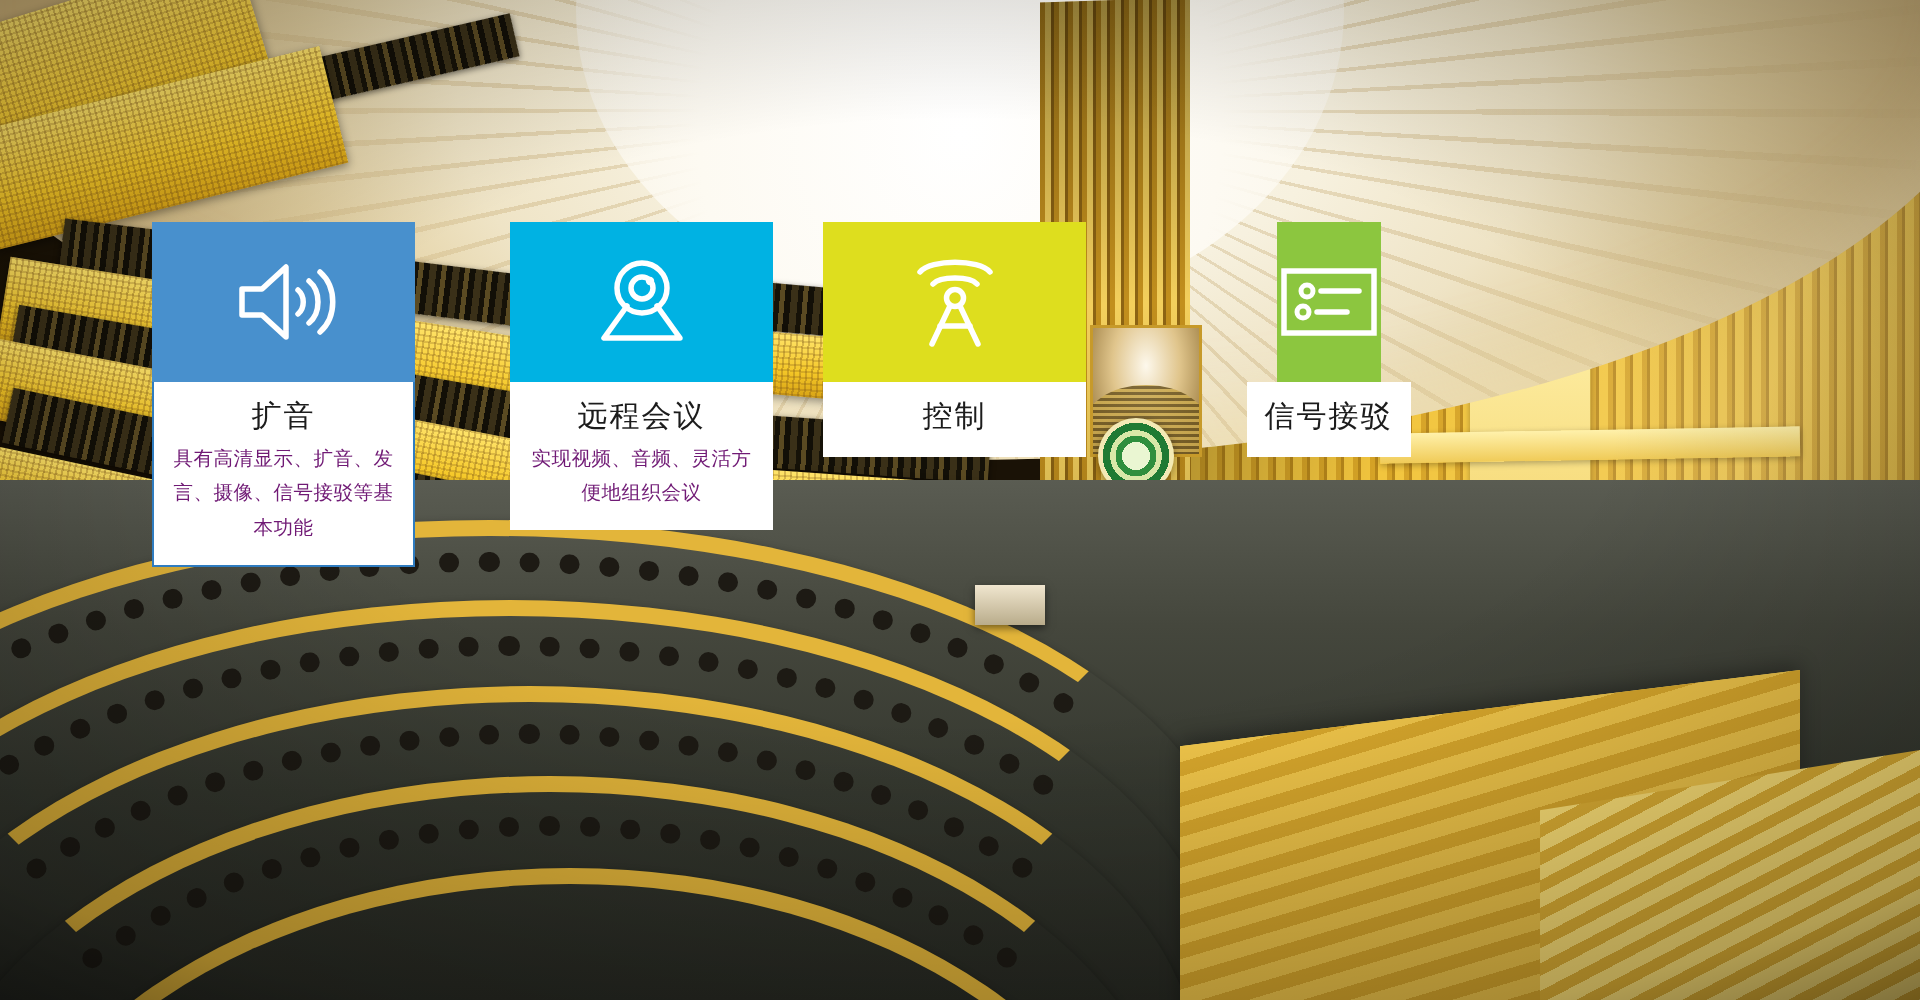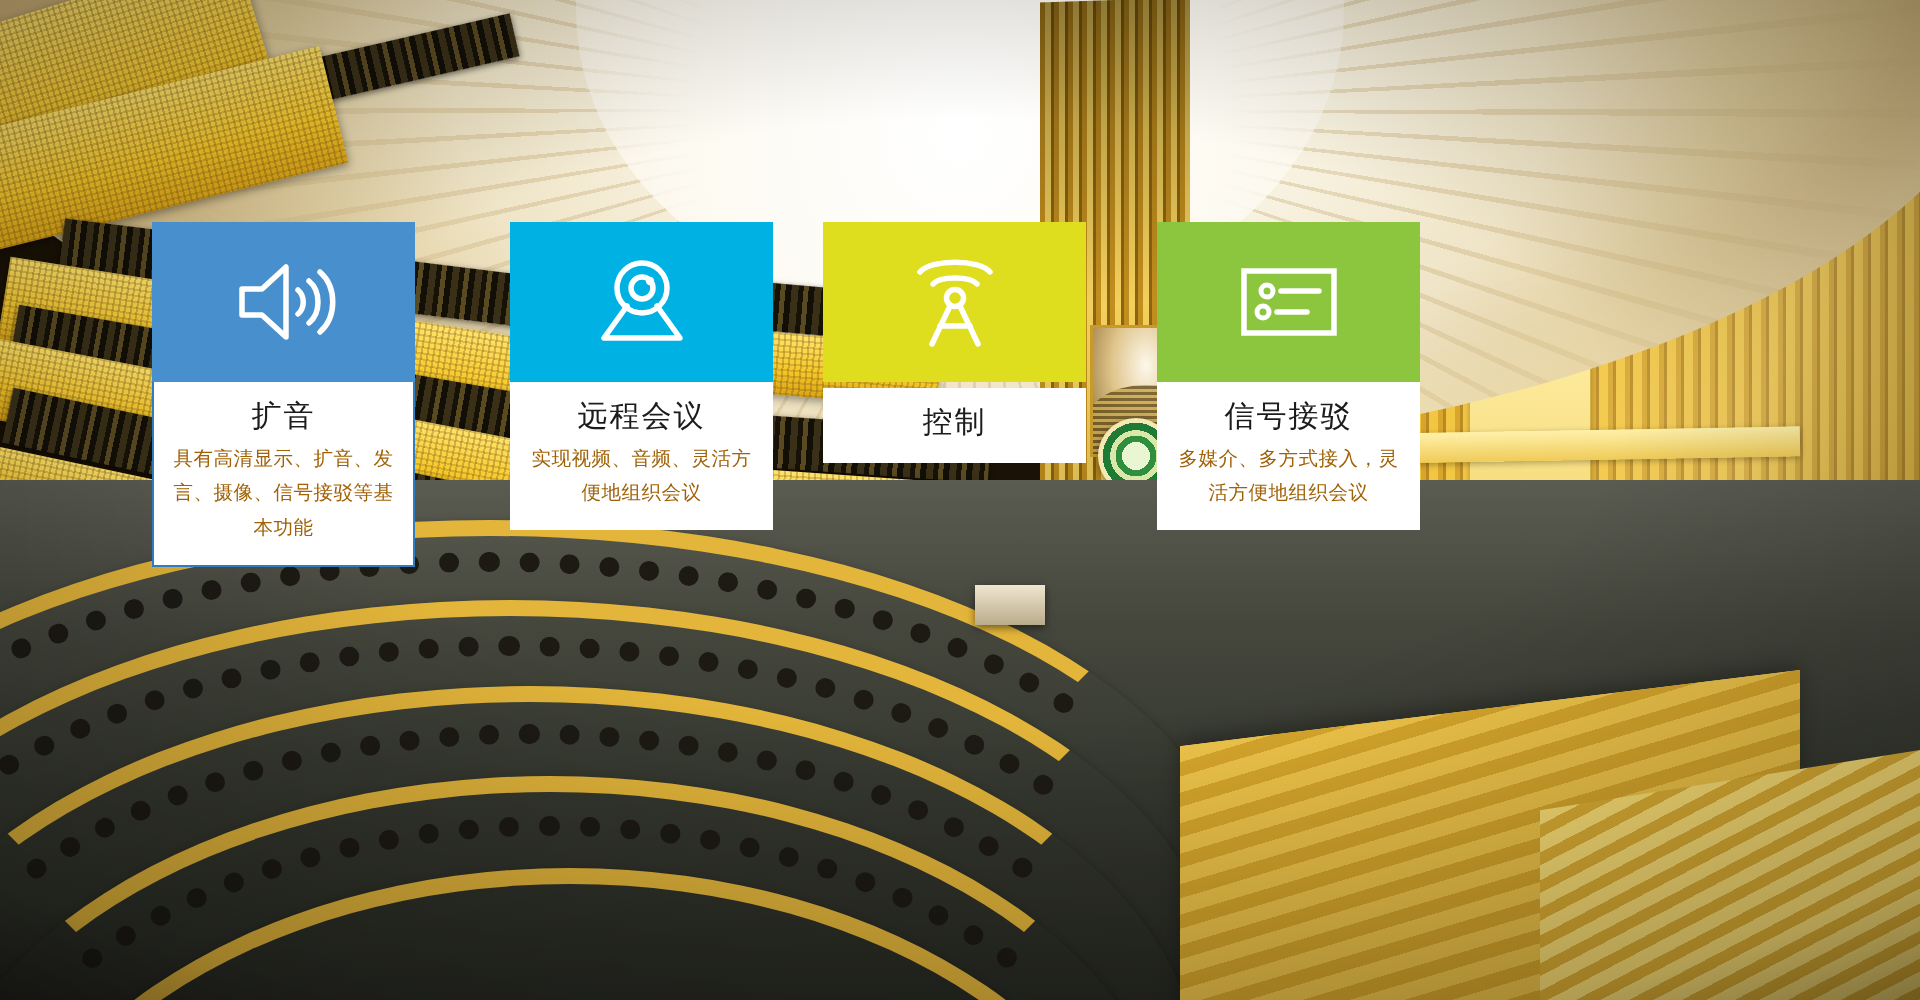--- a/index.html
+++ b/index.html
@@ -196,37 +196,37 @@
     font-size:30px;
     line-height:1.35;
     color:#1c1c1c;
     letter-spacing:2px;
     font-weight:400;
     white-space:nowrap;
   }
   .card-desc {
     font-size:19.5px;
     line-height:1.78;
-    color:#a16207;
+    color:#701a75;
     letter-spacing:.5px;
     margin-top:4px;
   }
 
   
   #card-1 { left:152px; top:222px; }
   #card-1 .card-head { background:#4890cd; }
   #card-1 .card-body { border:2px solid #2f7cc0; border-top:none; }
 
   #card-2 { left:510px; top:222px; }
   #card-2 .card-head { background:#00b2e3; }
 
-  #card-3 { left:823px; top:222px;gap:6px; }
+  #card-3 { left:823px; top:222px; }
   #card-3 .card-head { background:#dede1e; }
 
-  #card-4 { left:1157px; top:222px; }
+  #card-4 { left:1197px; top:222px;align-items:center; }
   #card-4 .card-head { background:#8cc63f; }
 </style>
 </head>
 <body>
 
 <div class="bg">
   <div class="slatwall"></div>
   <div class="slat-accent a4"></div>
   <div class="slat-accent a1"></div>
   <div class="slat-accent a2"></div>
@@ -335,17 +335,16 @@
           <rect x="7" y="9" width="90" height="62" stroke="#ffffff" stroke-width="5.5" fill="none"></rect>
           <circle cx="30" cy="29" r="6" stroke="#ffffff" stroke-width="5" fill="none"></circle>
           <path d="M44 29 H82" stroke="#ffffff" stroke-width="5.5" stroke-linecap="round"></path>
           <circle cx="26" cy="50" r="6" stroke="#ffffff" stroke-width="5" fill="none"></circle>
           <path d="M40 50 H70" stroke="#ffffff" stroke-width="5.5" stroke-linecap="round"></path>
         </svg>
       </span>
     </div>
     <div class="card-body">
       <div class="card-title">信号接驳</div>
-      <div class="card-desc">多媒介、多方式接入，灵活方便地组织会议</div>
     </div>
   </div>
 
 </div>
 
 </body></html>

